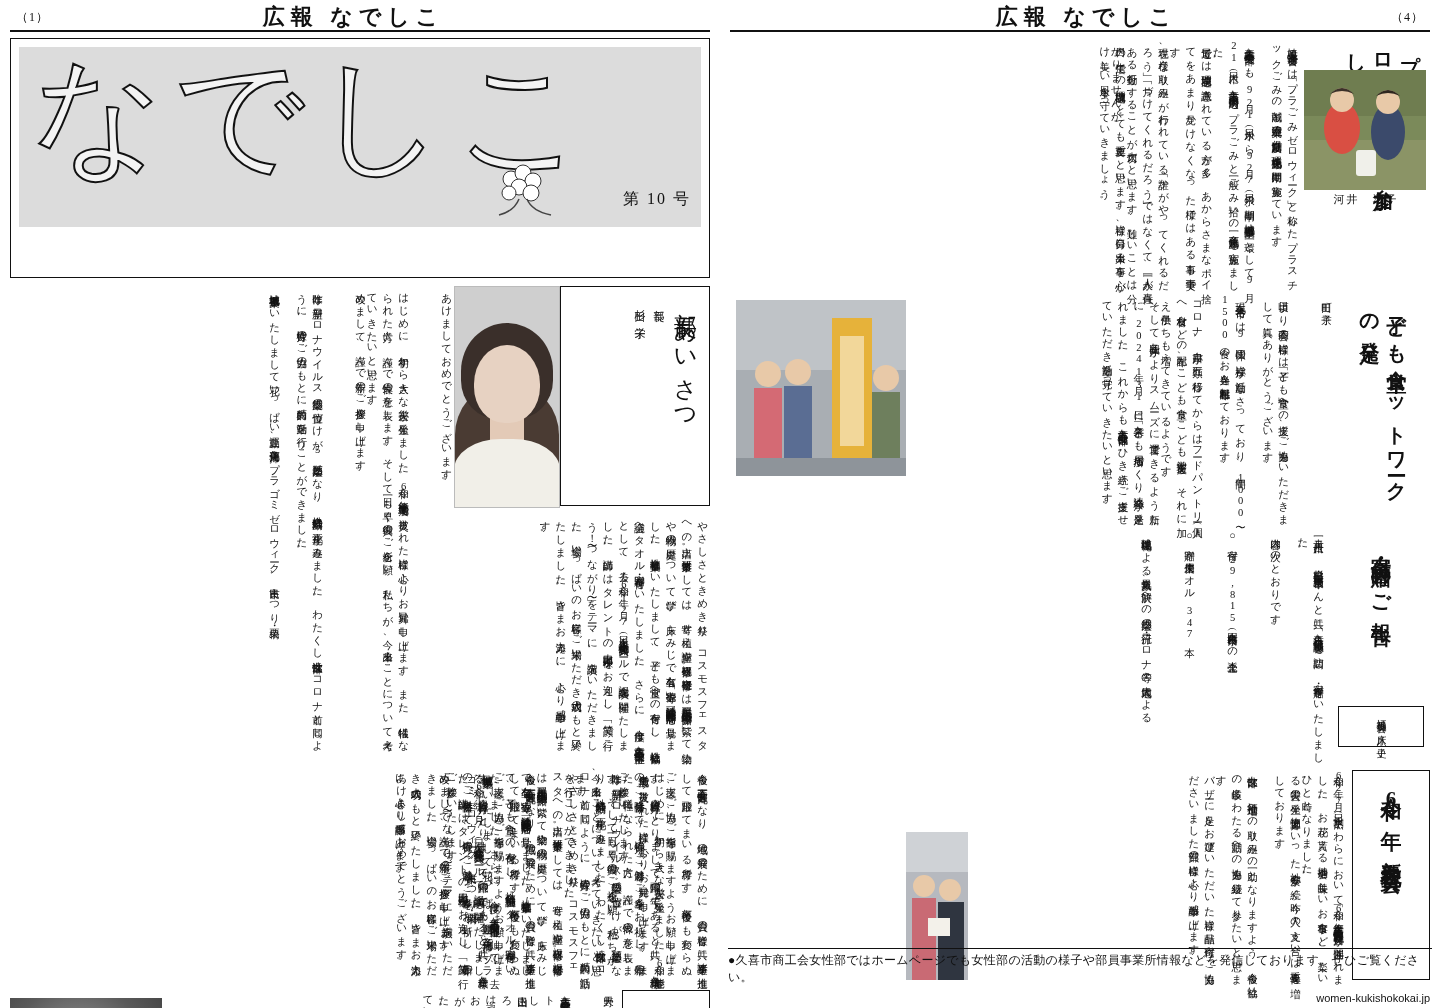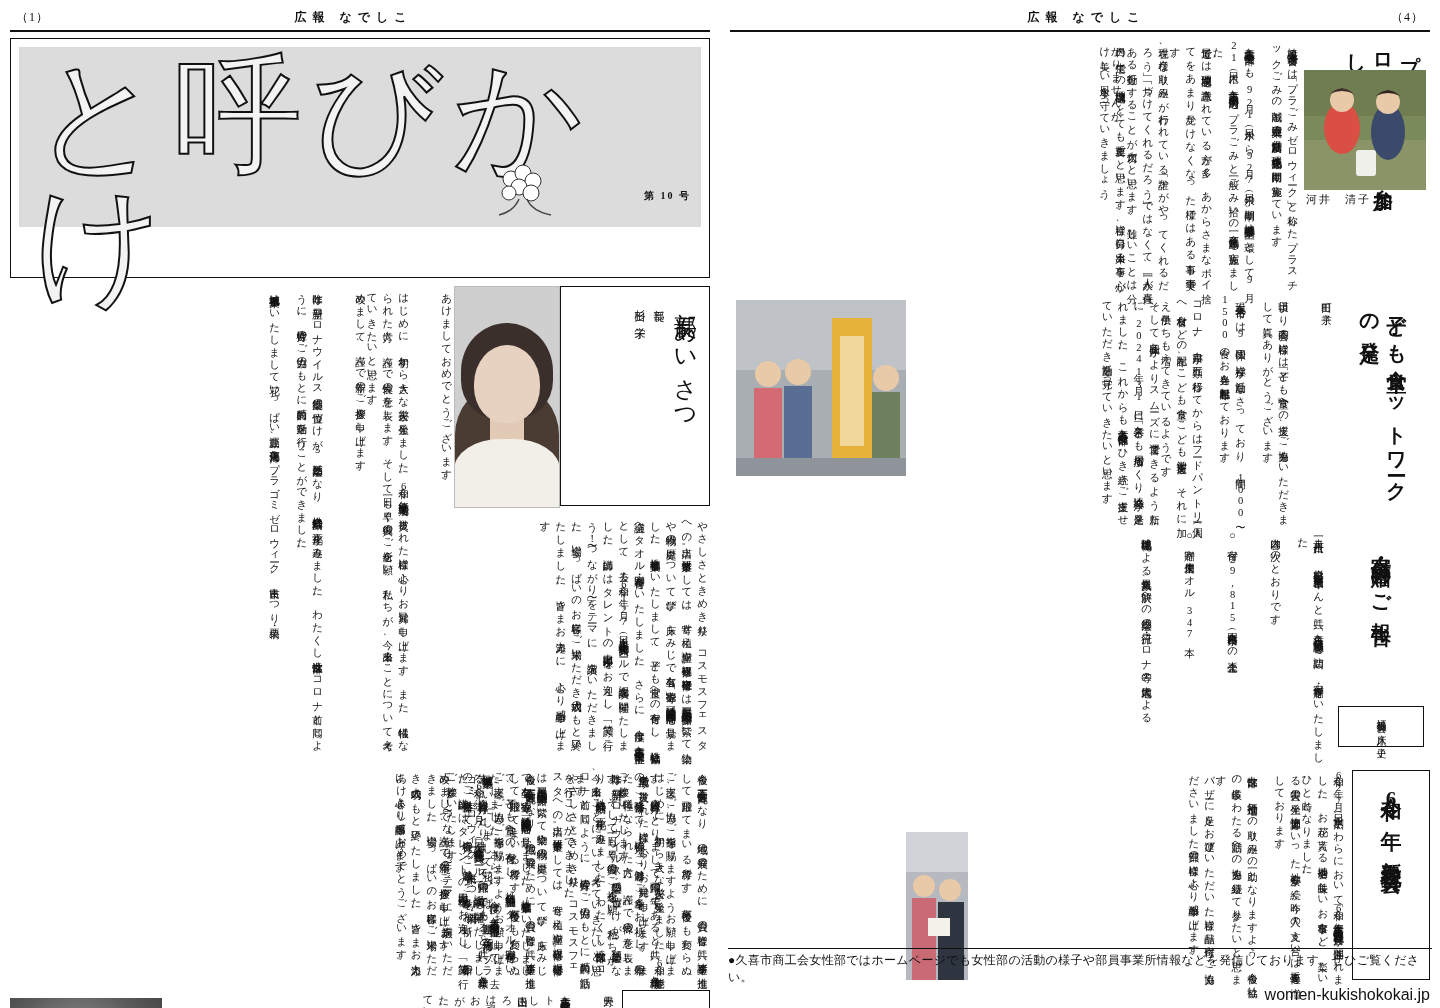--- a/index.html
+++ b/index.html
@@ -2,29 +2,29 @@
 <html><head>
 <meta charset="utf-8">
 <style>
   html,body{margin:0;padding:0;background:#ffffff;}
   body{font-family:"Liberation Serif","DejaVu Serif",serif;color:#111;}
   .page{position:relative;width:1440px;height:1008px;overflow:hidden;background:#fff;}
   .sheet{position:absolute;top:0;left:0;width:720px;height:1008px;box-sizing:border-box;padding:6px 10px 10px 10px;}
   .sheet.right{left:720px;}
   .masthead{display:flex;align-items:center;justify-content:space-between;border-bottom:2px solid #111;padding:2px 6px 4px 6px;height:26px;box-sizing:border-box;}
   .masthead .pgnum{font-size:12px;letter-spacing:1px;}
-  .masthead .title{font-size:12px;letter-spacing:6px;font-weight:bold;}
+  .masthead .title{font-size:22px;letter-spacing:6px;font-weight:bold;}
   .masthead .spacer{width:46px;}
   .col{writing-mode:vertical-rl;text-orientation:upright;font-size:10.5px;line-height:1.5;letter-spacing:0.6px;text-align:justify;}
 
   
   .logobox{margin-top:6px;border:1px solid #111;height:238px;position:relative;background:#fff;}
   .logoinner{position:absolute;left:8px;right:8px;top:8px;height:180px;background:#dcdcdc;}
   .bigtitle{position:absolute;left:22px;top:12px;font-size:128px;line-height:1;letter-spacing:10px;color:#f3f3f3;-webkit-text-stroke:2px #111;font-family:"DejaVu Serif",serif;}
-  .issue{position:absolute;right:18px;top:150px;font-size:10px;letter-spacing:2px;font-weight:bold;}
+  .issue{position:absolute;right:18px;top:150px;font-size:16px;letter-spacing:2px;}
   .flower{position:absolute;right:150px;top:120px;width:70px;height:60px;}
   .logobottom{position:absolute;left:8px;right:8px;bottom:8px;height:36px;border-top:1px solid #111;display:flex;align-items:center;justify-content:space-between;padding:0 14px;box-sizing:border-box;font-size:14px;letter-spacing:2px;}
 
   .lp-body{position:relative;margin-top:8px;height:470px;}
   .greeting-head{position:absolute;right:0;top:0;width:150px;height:220px;border:1px solid #111;box-sizing:border-box;display:flex;flex-direction:row-reverse;align-items:flex-start;padding:8px 6px;}
   .greeting-head .gtitle{font-size:23px;letter-spacing:4px;writing-mode:vertical-rl;text-orientation:upright;margin-right:2px;}
   .greeting-head .gsub{font-size:11px;writing-mode:vertical-rl;text-orientation:upright;letter-spacing:2px;margin-right:4px;margin-top:6px;}
   .portrait{position:absolute;right:150px;top:0;width:104px;height:220px;background:#cfcfcf;border:1px solid #bbb;overflow:hidden;}
   .face{position:absolute;left:50%;top:58px;transform:translateX(-50%);width:66px;height:78px;border-radius:50% 50% 46% 46%;background:#e7d2c2;}
   .hair{position:absolute;left:50%;top:36px;transform:translateX(-50%);width:92px;height:96px;border-radius:50% 50% 40% 40%;background:#3a2f2a;}
@@ -47,21 +47,21 @@
   .titlebox-l .t1{writing-mode:vertical-rl;text-orientation:upright;font-size:22px;letter-spacing:3px;font-weight:bold;}
   .titlebox-l .t2{writing-mode:vertical-rl;text-orientation:upright;font-size:14px;letter-spacing:2px;margin-right:6px;margin-top:4px;}
   .lbcols{position:absolute;left:162px;right:94px;top:4px;height:248px;display:flex;flex-direction:row-reverse;gap:9px;}
   .lbcols .col{width:34px;height:248px;}
 
   
   .rp-top{position:relative;margin-top:8px;height:248px;}
   .rtitle-1{position:absolute;right:0;top:0;width:92px;height:152px;display:flex;align-items:flex-start;justify-content:center;}
   .rtitle-1 .t{writing-mode:vertical-rl;text-orientation:upright;font-size:20px;letter-spacing:3px;font-weight:bold;}
   .photo-r1{position:absolute;right:4px;top:30px;width:122px;height:120px;background:#6d7a52;overflow:hidden;}
-  .byline-1{position:absolute;right:4px;top:152px;width:120px;text-align:left;font-size:11px;letter-spacing:2px;}
+  .byline-1{position:absolute;right:4px;top:152px;width:120px;text-align:center;font-size:11px;letter-spacing:2px;}
   .rtopcols{position:absolute;left:0;right:130px;top:0;height:246px;display:flex;flex-direction:row-reverse;gap:9px;}
   .rtopcols .col{width:34px;height:246px;}
 
   .rp-mid{position:relative;margin-top:6px;height:232px;}
   .photo-r2{position:absolute;left:6px;top:6px;width:170px;height:176px;background:#9aa3ab;overflow:hidden;}
   .rtitle-2{position:absolute;right:0;top:6px;width:92px;height:200px;display:flex;align-items:flex-start;justify-content:center;}
   .rtitle-2 .t{writing-mode:vertical-rl;text-orientation:upright;font-size:20px;letter-spacing:3px;font-weight:bold;}
   .rmidcols{position:absolute;left:184px;right:96px;top:0;height:226px;display:flex;flex-direction:row-reverse;gap:9px;}
   .rmidcols .col{width:34px;height:226px;}
 
@@ -74,37 +74,37 @@
   .rmid2cols .col{width:34px;height:228px;}
 
   .rp-bot{position:relative;margin-top:4px;height:248px;}
   .titlebox-r{position:absolute;right:0;top:4px;width:78px;height:210px;border:1px solid #111;box-sizing:border-box;display:flex;align-items:flex-start;justify-content:center;padding-top:10px;}
   .titlebox-r .t1{writing-mode:vertical-rl;text-orientation:upright;font-size:21px;letter-spacing:3px;font-weight:bold;}
   .photo-r3{position:absolute;left:8px;top:86px;width:160px;height:128px;background:#b9bcc2;overflow:hidden;}
   .photo-r4{position:absolute;left:176px;top:66px;width:62px;height:148px;background:#8d8f96;overflow:hidden;}
   .rbotcols{position:absolute;left:244px;right:84px;top:2px;height:212px;display:flex;flex-direction:row-reverse;gap:9px;}
   .rbotcols .col{width:34px;height:212px;}
   .footnote{position:absolute;left:8px;right:8px;bottom:22px;font-size:12px;letter-spacing:0.3px;border-top:1px solid #111;padding-top:3px;}
-  .url{position:absolute;right:10px;bottom:4px;font-size:16px;font-family:"Liberation Sans",sans-serif;}
+  .url{position:absolute;right:10px;bottom:4px;font-size:11px;font-family:"Liberation Sans",sans-serif;}
 </style>
 </head>
 <body>
 
 <div class="page">
 
   <div class="sheet left">
     <div class="masthead">
       <div class="pgnum">（1）</div>
       <div class="title">広報 なでしこ</div>
       <div class="spacer"></div>
     </div>
 
     <div class="logobox">
       <div class="logoinner"></div>
-      <div class="bigtitle">と呼びかけ</div>
+      <div class="bigtitle">なでしこ</div>
       <svg class="flower" viewBox="0 0 70 60">
         <g fill="#ffffff" stroke="#333" stroke-width="1">
           <circle cx="22" cy="20" r="8"></circle>
             <circle cx="34" cy="14" r="8"></circle>
             <circle cx="44" cy="22" r="8"></circle>
           <circle cx="30" cy="28" r="8"></circle>
             <circle cx="42" cy="34" r="8"></circle>
             <circle cx="20" cy="34" r="7"></circle>
         </g>
         <g stroke="#444" stroke-width="1.5" fill="none">

